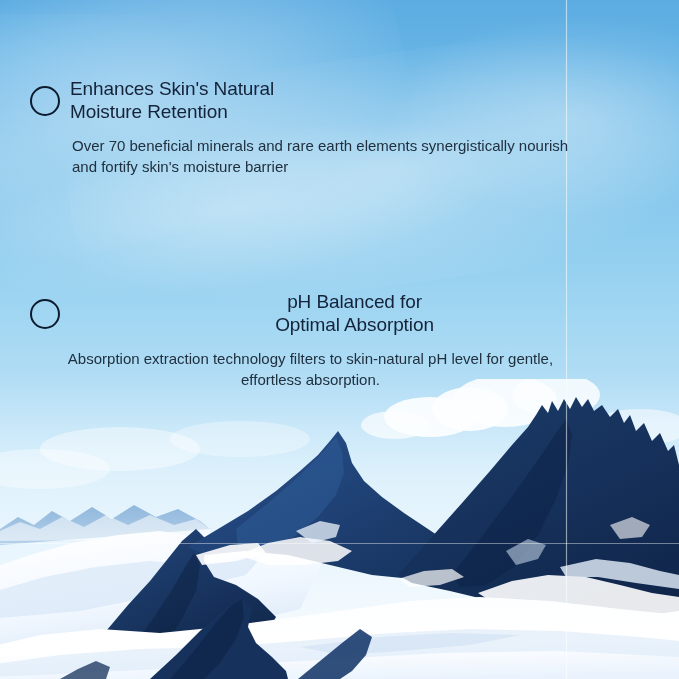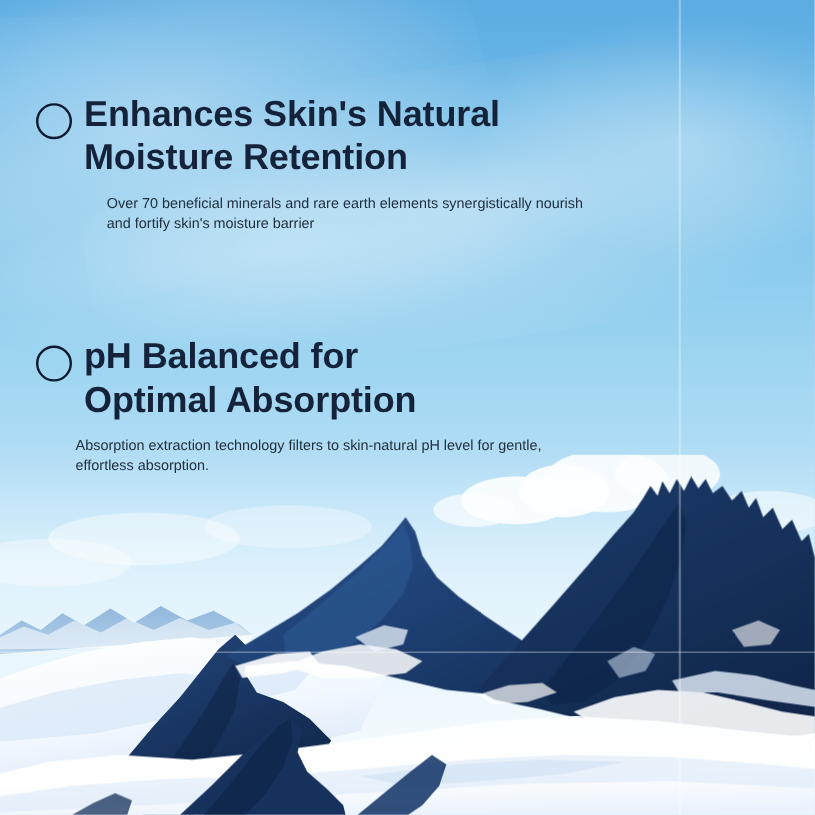--- a/index.html
+++ b/index.html
@@ -129,50 +129,50 @@
   .content {
     position: absolute;
     inset: 0;
   }
   .feature {
     position: absolute;
     left: 30px;
     right: 40px;
   }
   .feature-1 { top: 78px; }
-  .feature-2 { top: 280px; }
+  .feature-2 { top: 291px; text-align: center; }
 
   .feature-head {
     position: relative;
     padding-left: 40px;
   }
   .bullet-ring {
     position: absolute;
     left: 0;
     top: 8px;
     width: 30px;
     height: 30px;
     box-sizing: border-box;
     border: 2.5px solid #0d1b2e;
     border-radius: 50%;
   }
   .feature-title {
     margin: 0;
     font-family: "Liberation Sans", sans-serif;
-    font-size: 30px;
+    font-size: 19px;
     line-height: 1.2;
-    font-weight: 700;
+    font-weight: 400;
     letter-spacing: -0.1px;
     color: #15233a;
     white-space: pre-line;
   }
   .feature-body {
-    margin: 11px 0 0 59px;
+    margin: 11px 0 0 42px;
     font-family: "Liberation Sans", sans-serif;
-    font-size: 12px;
+    font-size: 15px;
     line-height: 1.42;
     font-weight: 400;
     color: #20303f;
     max-width: 500px;
     white-space: pre-line;
   }
   .feature-2 .feature-body {
     margin-left: 33px;
     max-width: 495px;
   }

